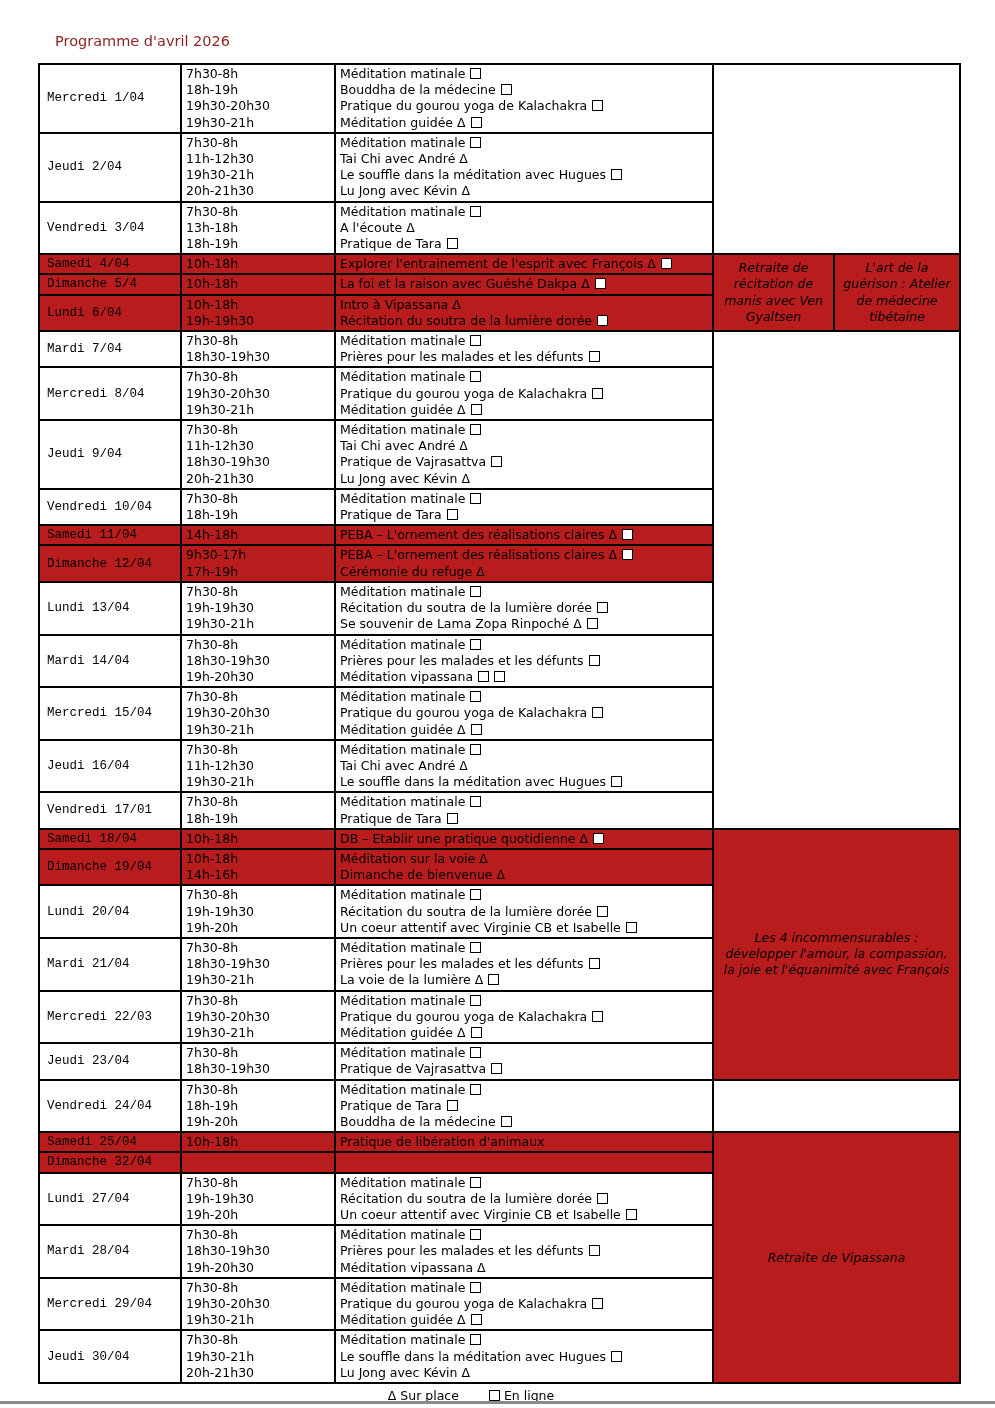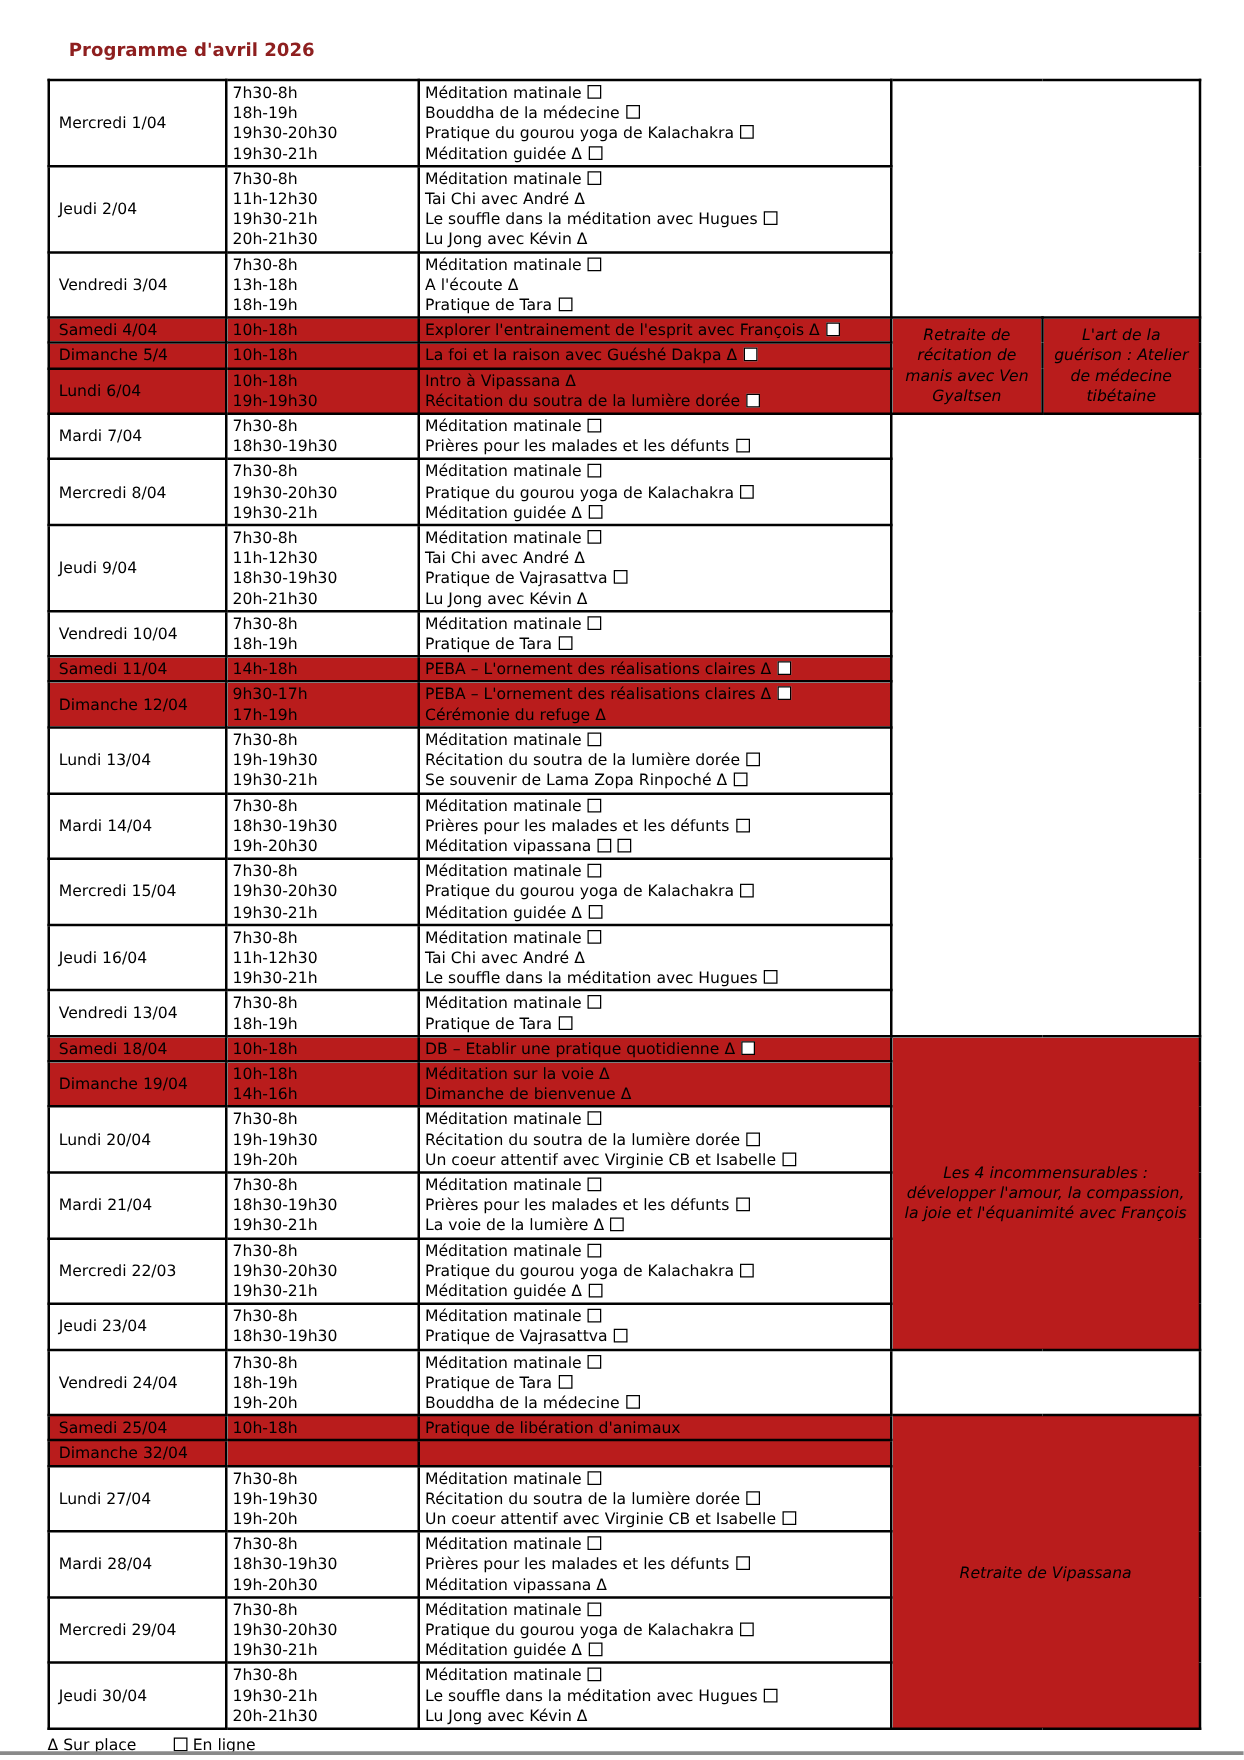--- a/index.html
+++ b/index.html
@@ -9,40 +9,40 @@
     background: #ffffff;
     font-family: "DejaVu Sans", "Liberation Sans", sans-serif;
     color: #000;
     position: relative;
     overflow: hidden;
   }
   .page { padding-top: 33px; }
   .title {
     margin: 0 0 14px 55px;
     font-size: 14.5px;
-    font-weight: bold;
+    font-weight: normal;
     color: #8e1f1f;
   }
   table.schedule {
     border-collapse: collapse;
     table-layout: fixed;
     margin-left: 38px;
     width: 921px;
   }
   td {
     border: 2px solid #000;
     font-size: 12.5px;
     line-height: 16.2px;
     padding: 1px 4px;
     vertical-align: middle;
     background: #fff;
     overflow: hidden;
   }
   td.hl { background: #b91c1c; }
-  td.date-cell { padding-left: 7px; }
+  td.date-cell { padding-left: 7px; font-family: Liberation Mono, monospace; }
   td.time-cell, td.act-cell { }
   .line { white-space: nowrap; }
   .cbx {
     display: inline-block;
     width: 11px; height: 11px;
     border: 1px solid #000;
     background: #fff;
     margin-left: 5px;
     vertical-align: -1px;
   }
@@ -50,21 +50,21 @@
   td.note-cell {
     text-align: center;
     vertical-align: middle;
     padding: 2px 6px;
     font-style: italic;
   }
   .legend {
     width: 921px;
     margin-left: 38px;
     margin-top: 4px;
-    text-align: left;
+    text-align: center;
     font-size: 12.5px;
     padding-right: 55px;
   }
   .legend .cbx { margin: 0 4px 0 26px; }
   .legend .tri { margin: 0 4px 0 0; }
   .page-edge {
     position: absolute;
     left: 0; bottom: 4px;
     width: 100%; height: 3px;
     background: #8a8a8a;
@@ -277,21 +277,21 @@
             <div class="line">11h-12h30</div>
             <div class="line">19h30-21h</div>
           </td>
           <td class="act-cell">
             <div class="line">Méditation matinale<span class="cbx"></span></div>
             <div class="line">Tai Chi avec André<span class="tri">Δ</span></div>
             <div class="line">Le souffle dans la méditation avec Hugues<span class="cbx"></span></div>
           </td>
         </tr>
         <tr>
-          <td class="date-cell">Vendredi 13/04</td>
+          <td class="date-cell">Vendredi 17/01</td>
           <td class="time-cell">
             <div class="line">7h30-8h</div>
             <div class="line">18h-19h</div>
           </td>
           <td class="act-cell">
             <div class="line">Méditation matinale<span class="cbx"></span></div>
             <div class="line">Pratique de Tara<span class="cbx"></span></div>
           </td>
         </tr>
         <tr>

